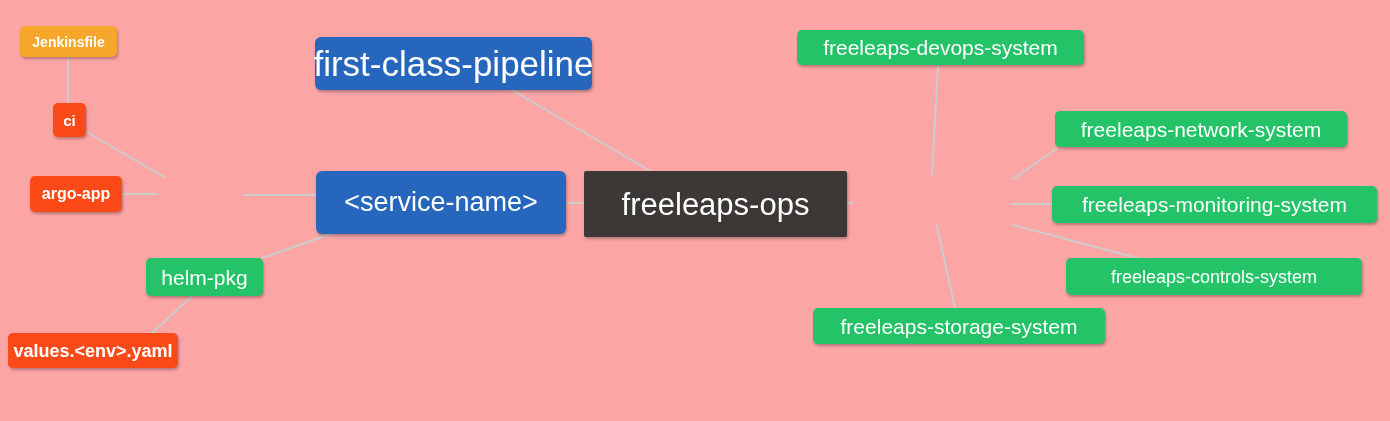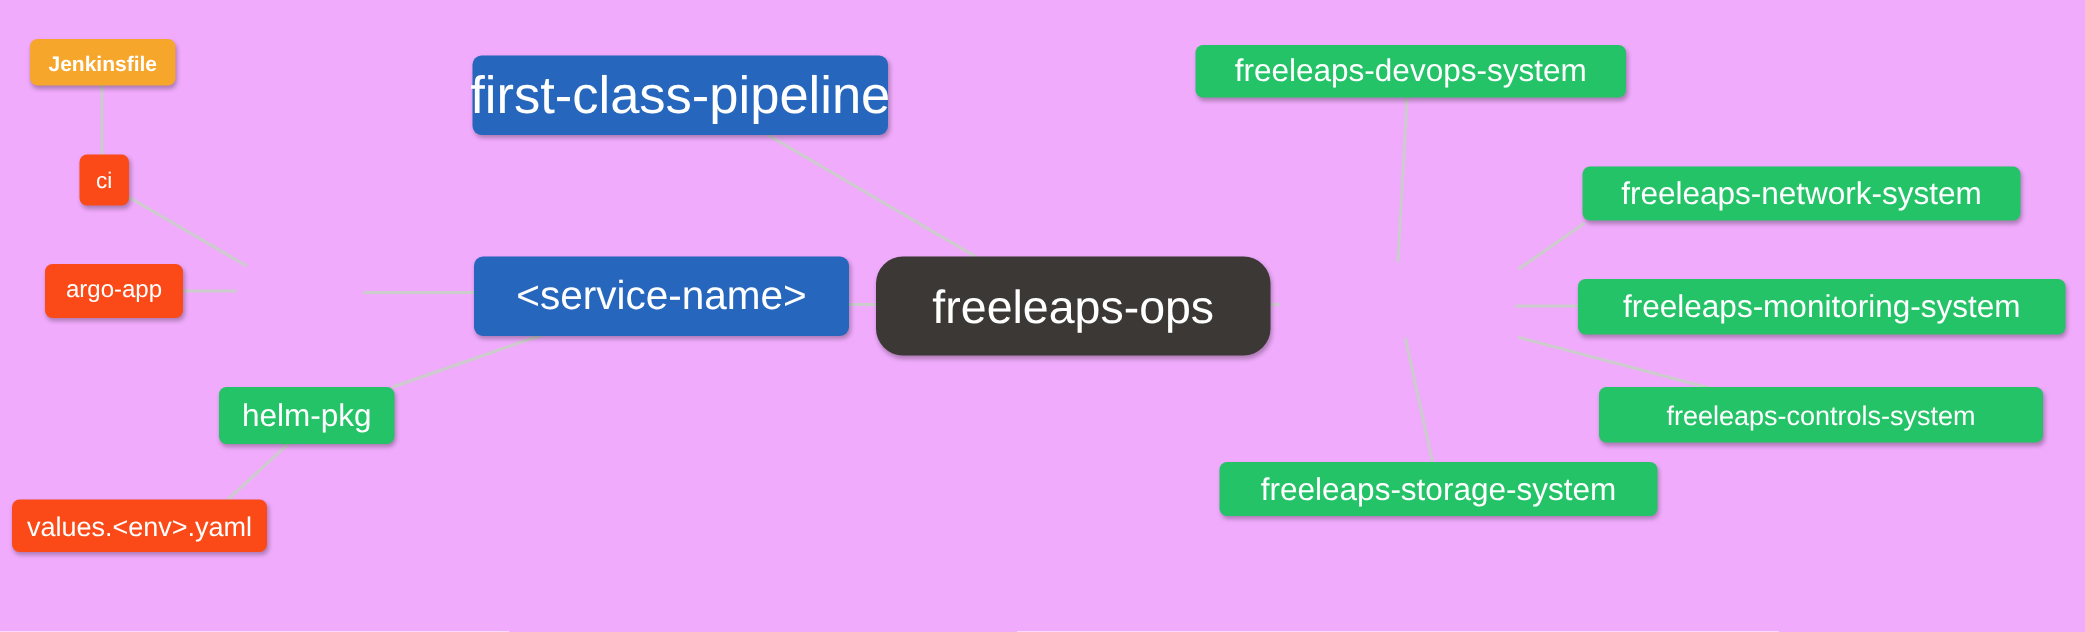--- a/index.html
+++ b/index.html
@@ -5,21 +5,21 @@
   html, body {
     margin: 0;
     padding: 0;
     background: #ffffff;
     font-family: "Liberation Sans", sans-serif;
   }
   #canvas {
     position: relative;
     width: 1390px;
     height: 421px;
-    background: #f0abfc;
+    background: #fca5a5;
     overflow: hidden;
   }
   #edges {
     position: absolute;
     left: 0; top: 0;
     width: 1390px; height: 421px;
   }
   .edge {
     stroke: #cccccc;
     stroke-width: 2;
@@ -33,23 +33,23 @@
     justify-content: center;
     color: #ffffff;
     border-radius: 5px;
     box-shadow: 1px 2px 3px rgba(0,0,0,0.28);
     white-space: nowrap;
     box-sizing: border-box;
     cursor: default;
     line-height: 1;
   }
   .n-blue   { background: #2667bd; border-radius: 6px; }
-  .n-dark   { background: #3b3835; border-radius: 18px; }
+  .n-dark   { background: #3b3835; border-radius: 2px; }
   .n-green  { background: #25c368; }
-  .n-red    { background: #fb4a17; font-weight: 400; }
+  .n-red    { background: #fb4a17; font-weight: 700; }
   .n-orange { background: #f7a62c; font-weight: 700; }
 </style>
 </head>
 <body>
 
 <div id="canvas">
 
   <svg id="edges" viewBox="0 0 1390 421">
     <line class="edge" x1="68" y1="57" x2="68" y2="105"></line>
     <line class="edge" x1="85" y1="131" x2="164" y2="177"></line>
@@ -73,21 +73,21 @@
 
   <div class="node n-red" style="left:30px;  top:176px; width:92px;  height:36px; font-size:16px">argo-app</div>
 
 
   <div class="node n-green" style="left:146px; top:258px; width:117px; height:38px; font-size:21px">helm-pkg</div>
 
   <div class="node n-red" style="left:8px;   top:333px; width:170px; height:35px; font-size:18px">values.&lt;env&gt;.yaml</div>
 
   <div class="node n-blue" style="left:315px; top:37px;  width:277px; height:53px; font-size:35px">first-class-pipeline</div>
 
-  <div class="node n-blue" style="left:316px; top:171px; width:250px; height:53px; font-size:27px">&lt;service-name&gt;</div>
+  <div class="node n-blue" style="left:316px; top:171px; width:250px; height:63px; font-size:27px">&lt;service-name&gt;</div>
 
   <div class="node n-dark" style="left:584px; top:171px; width:263px; height:66px; font-size:31px">freeleaps-ops</div>
 
 
   <div class="node n-green" style="left:797px; top:30px;  width:287px; height:35px; font-size:21px">freeleaps-devops-system</div>
 
   <div class="node n-green" style="left:1055px; top:111px; width:292px; height:36px; font-size:21px">freeleaps-network-system</div>
 
   <div class="node n-green" style="left:1052px; top:186px; width:325px; height:37px; font-size:21px">freeleaps-monitoring-system</div>
 

